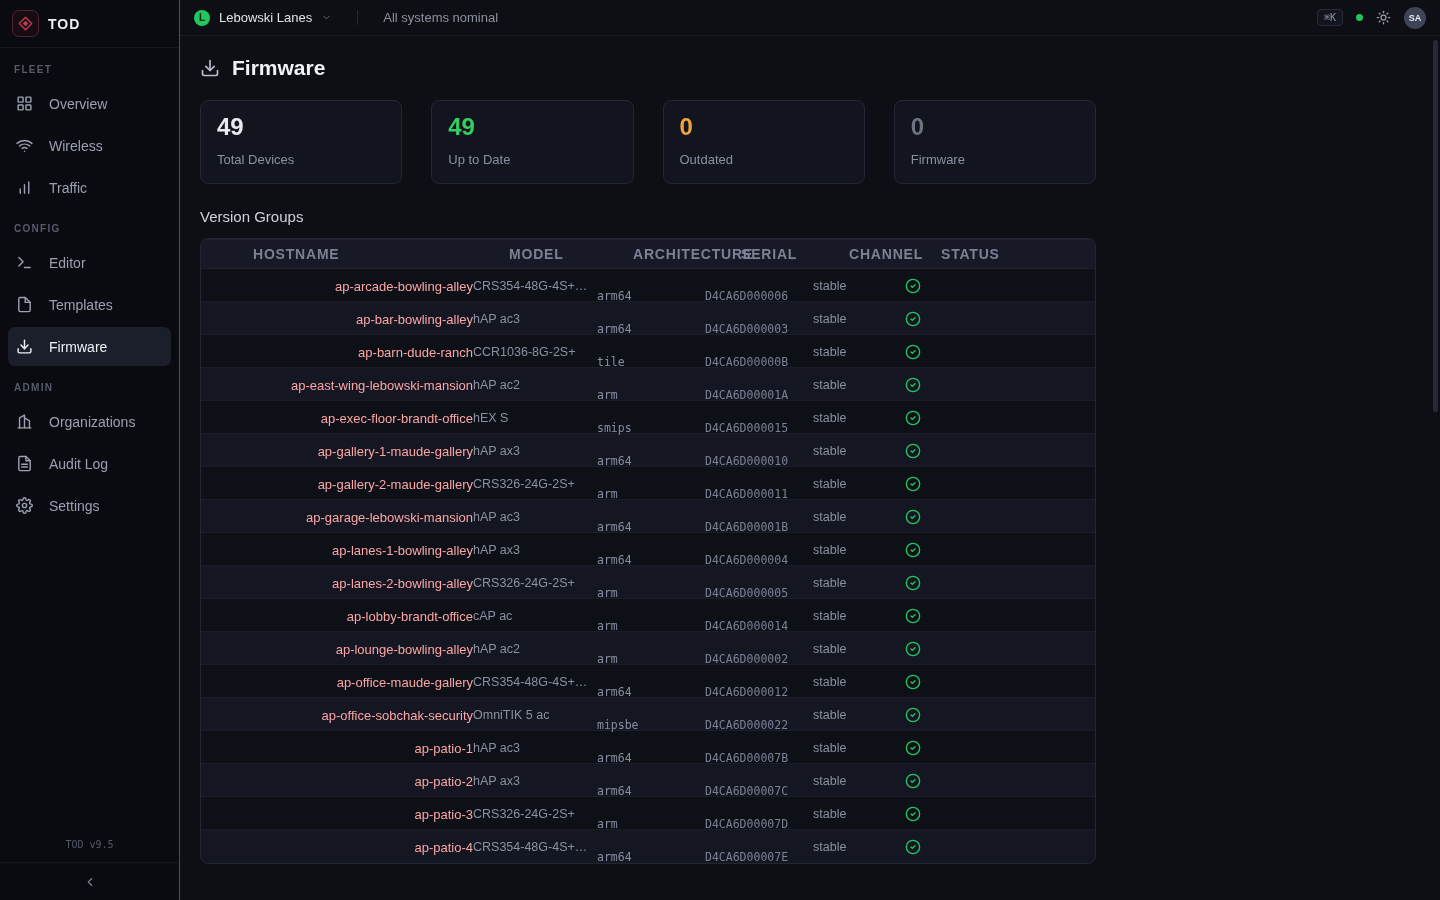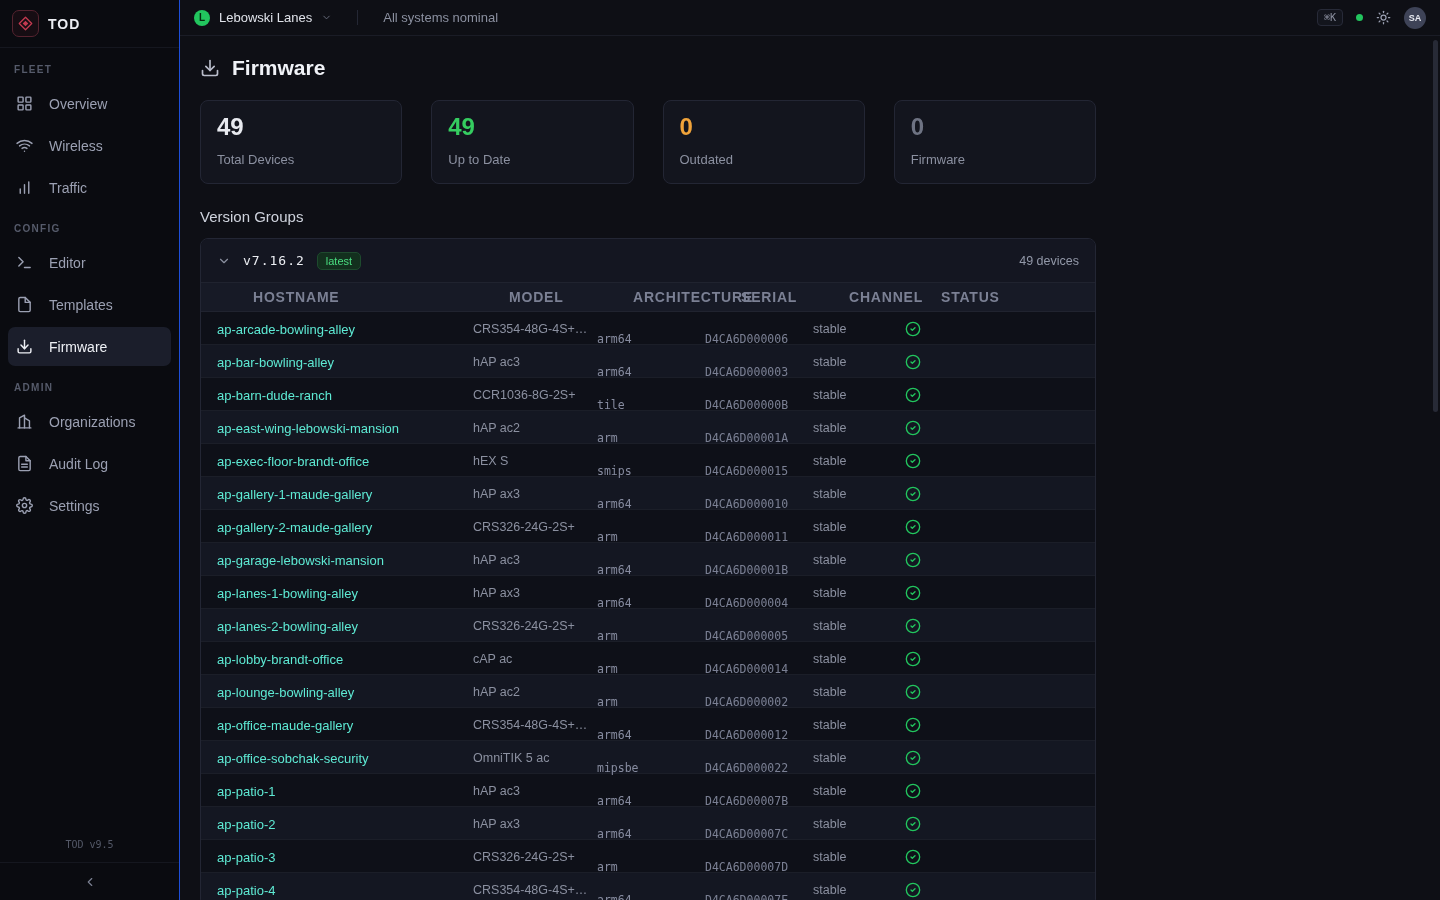--- a/index.html
+++ b/index.html
@@ -127,21 +127,21 @@
     align-items: center; padding: 0 16px;
   }
   .thead {
     height: 30px; background: #171a26;
     border-top: 1px solid #20232f; border-bottom: 1px solid #20232f;
   }
   .th { font-size: 14px; font-weight: 700; letter-spacing: 0.8px; color: #7b8094; padding-left: 36px; }
   .trow { height: 33px; border-bottom: 1px solid #1b1e28; cursor: pointer; background: #141722; }
   .trow:nth-child(odd) { background: #0e1018; }
   .trow:last-child { border-bottom: none; }
-  .c-host { font-size: 13px; color: #5eead4; white-space: nowrap; overflow: hidden; }
+  .c-host { font-size: 13px; color: #fca5a5; white-space: nowrap; overflow: hidden; text-align: right; }
   .c-model { font-size: 12.5px; color: #8b90a0; white-space: nowrap; overflow: hidden; }
   .c-mono { font-family: "DejaVu Sans Mono", monospace; font-size: 11.5px; color: #878ca0; margin-top: 20px; }
   .c-serial { color: #7b8094; }
   .c-channel { font-size: 12.5px; color: #8b90a0; }
   .c-status { display: flex; }
   .c-status svg { width: 16px; height: 16px; color: #22c55e; }
 
   .scroll-thumb {
     position: absolute; right: 2px; top: 40px; width: 5px; height: 372px;
     background: #272a36; border-radius: 3px; cursor: grab;
@@ -309,30 +309,20 @@
           </div>
           <div class="stat-card">
             <div class="stat-value" style="color:#6e7383">0</div>
             <div class="stat-label">Firmware</div>
           </div>
         </div>
 
       <div class="section-title">Version Groups</div>
 
       <div class="panel">
-        <div class="group-header">
-          <span class="group-chevron">
-            <svg viewBox="0 0 24 24" fill="none" stroke="currentColor" stroke-width="2" stroke-linecap="round" stroke-linejoin="round">
-                <polyline points="6 9 12 15 18 9"></polyline>
-              </svg>
-          </span>
-          <span class="group-version">v7.16.2</span>
-          <span class="badge-latest">latest</span>
-          <span class="group-count">49 devices</span>
-        </div>
         <div class="thead">
             <div class="th">HOSTNAME</div>
             <div class="th">MODEL</div>
             <div class="th">ARCHITECTURE</div>
             <div class="th">SERIAL</div>
             <div class="th">CHANNEL</div>
             <div class="th">STATUS</div>
           </div>
         <div>
             <div class="trow">

